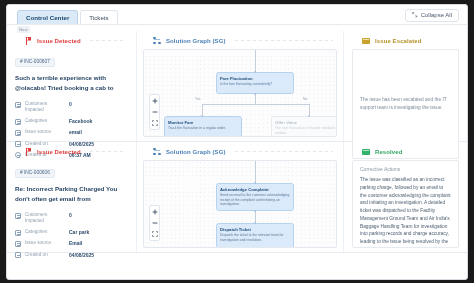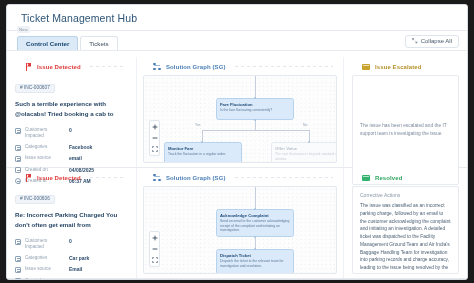--- a/index.html
+++ b/index.html
@@ -219,23 +219,20 @@
   }
   .panel-body {
     font-size: 4.8px; color: #4d6174; line-height: 1.62;
   }
 </style>
 </head>
 <body>
 
 <div class="frame">
 
-  <div class="app-header">
-    <div class="app-title">Ticket Management Hub</div>
-  </div>
 
   <div class="tabbar">
     <div class="tab active">Control Center</div>
     <div class="tab">Tickets</div>
     <div class="collapse-btn">
       <svg viewBox="0 0 10 10">
         <path d="M1 1 L4 4 M4 1 L1 1 M1 1 L1 4 M9 9 L6 6 M6 9 L9 9 M9 9 L9 6" stroke="#5a6c80" stroke-width="1" fill="none"></path>
       </svg>
       <span>Collapse All</span>
     </div>

